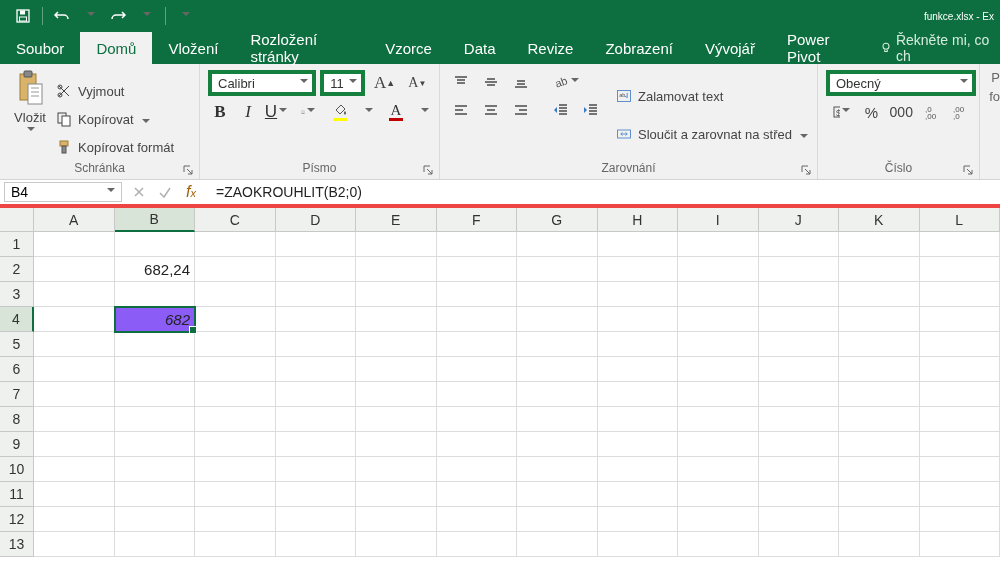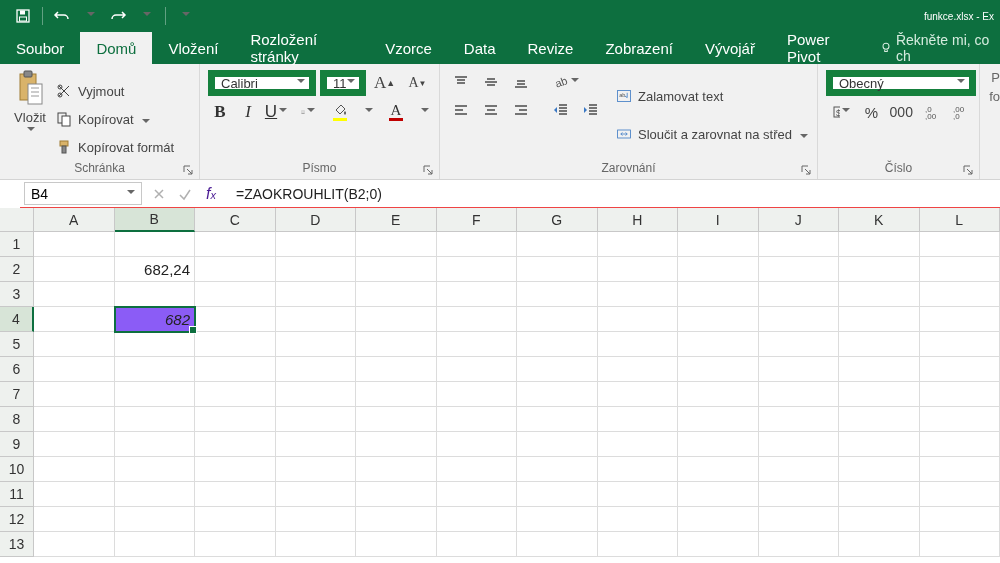--- a/index.html
+++ b/index.html
@@ -37,44 +37,44 @@
   .caret::before { content: ""; display: block; width: 0; height: 0; border-left: 4px solid transparent; border-right: 4px solid transparent; border-top: 4px solid #666; }
 
   
   .paste-big { width: 44px; display: flex; flex-direction: column; align-items: center; gap: 2px; cursor: pointer; }
   .paste-big .icon { width: 32px; height: 38px; }
   .paste-big .icon svg { width: 32px; height: 38px; }
   .clip-item { display: flex; align-items: flex-end; gap: 6px; cursor: pointer; height: 24px; }
   .clip-item svg { width: 16px; height: 16px; }
 
   
-  .combo { height: 26px; background: #fff; border: 7px solid #15803d; display: flex; align-items: center; padding: 0 4px 0 6px; cursor: pointer; }
+  .combo { height: 26px; background: #fff; border: 4px solid #15803d; display: flex; align-items: center; padding: 0 4px 0 6px; cursor: pointer; }
   .combo .txt { font-size: 13px; color: #333; }
   .combo .arr { margin-left: auto; }
   .font-name { width: 112px; }
   .font-size { width: 46px; }
   .font-row2 .rbtn { font-family: "Times New Roman", serif; font-size: 17px; color: #333; }
   .rbtn.bold { font-weight: bold; }
   .rbtn.italic { font-style: italic; }
   .rbtn.underline { text-decoration: underline; }
   .colorbar { width: 14px; height: 3px; margin-top: 1px; }
 
   
   .align-icn line { stroke: #555; stroke-width: 1.6; }
 
   
   .num-combo { width: 150px; }
 
   
-  .fbar { height: 28px; border-bottom: 1px solid #ef4444; display: flex; align-items: stretch; background: #fff; font-size: 14px; margin-left: 20px; }
+  .fbar { height: 28px; border-bottom: 4px solid #ef4444; display: flex; align-items: stretch; background: #fff; font-size: 14px; }
   .namebox { width: 118px; border: 1px solid #c8c8c8; margin: 2px 0 2px 4px; display: flex; align-items: center; padding: 0 6px; cursor: pointer; }
   .namebox .arr { margin-left: auto; }
   .fx-btns { display: flex; align-items: center; gap: 2px; padding: 0 2px; }
   .fx-btns .rbtn { color: #a8a8a8; font-style: italic; font-family: "Times New Roman", serif; font-size: 16px; }
-  .fx-btns .rbtn.fx { font-style: italic; color: #4c1d95; }
+  .fx-btns .rbtn.fx { font-style: italic; color: #a16207; }
   .fbar-sep { width: 1px; background: #d4d4d4; margin: 4px 0; }
   .formula-input { flex: 1; display: flex; align-items: center; padding: 0 8px; color: #222; }
 
   
   .sheet { position: relative; }
   .corner { position: absolute; left: 0; top: 0; width: 34px; height: 24px; background: #eef1ee; border-right: 1px solid #c8c8c8; border-bottom: 1px solid #c8c8c8; }
   .colhdrs { position: absolute; left: 34px; top: 0; right: 0; height: 24px; display: flex; background: #eef1ee; }
   .colhdr { width: 82px; border-right: 1px solid #c8c8c8; border-bottom: 1px solid #c8c8c8; text-align: center; font-size: 14px; color: #333; line-height: 24px; cursor: pointer; }
   .colhdr.sel { background: #d7e4d7; border-bottom: 2px solid #0d6f3f; line-height: 23px; }
   .rowhdrs { position: absolute; left: 0; top: 24px; width: 34px; }

